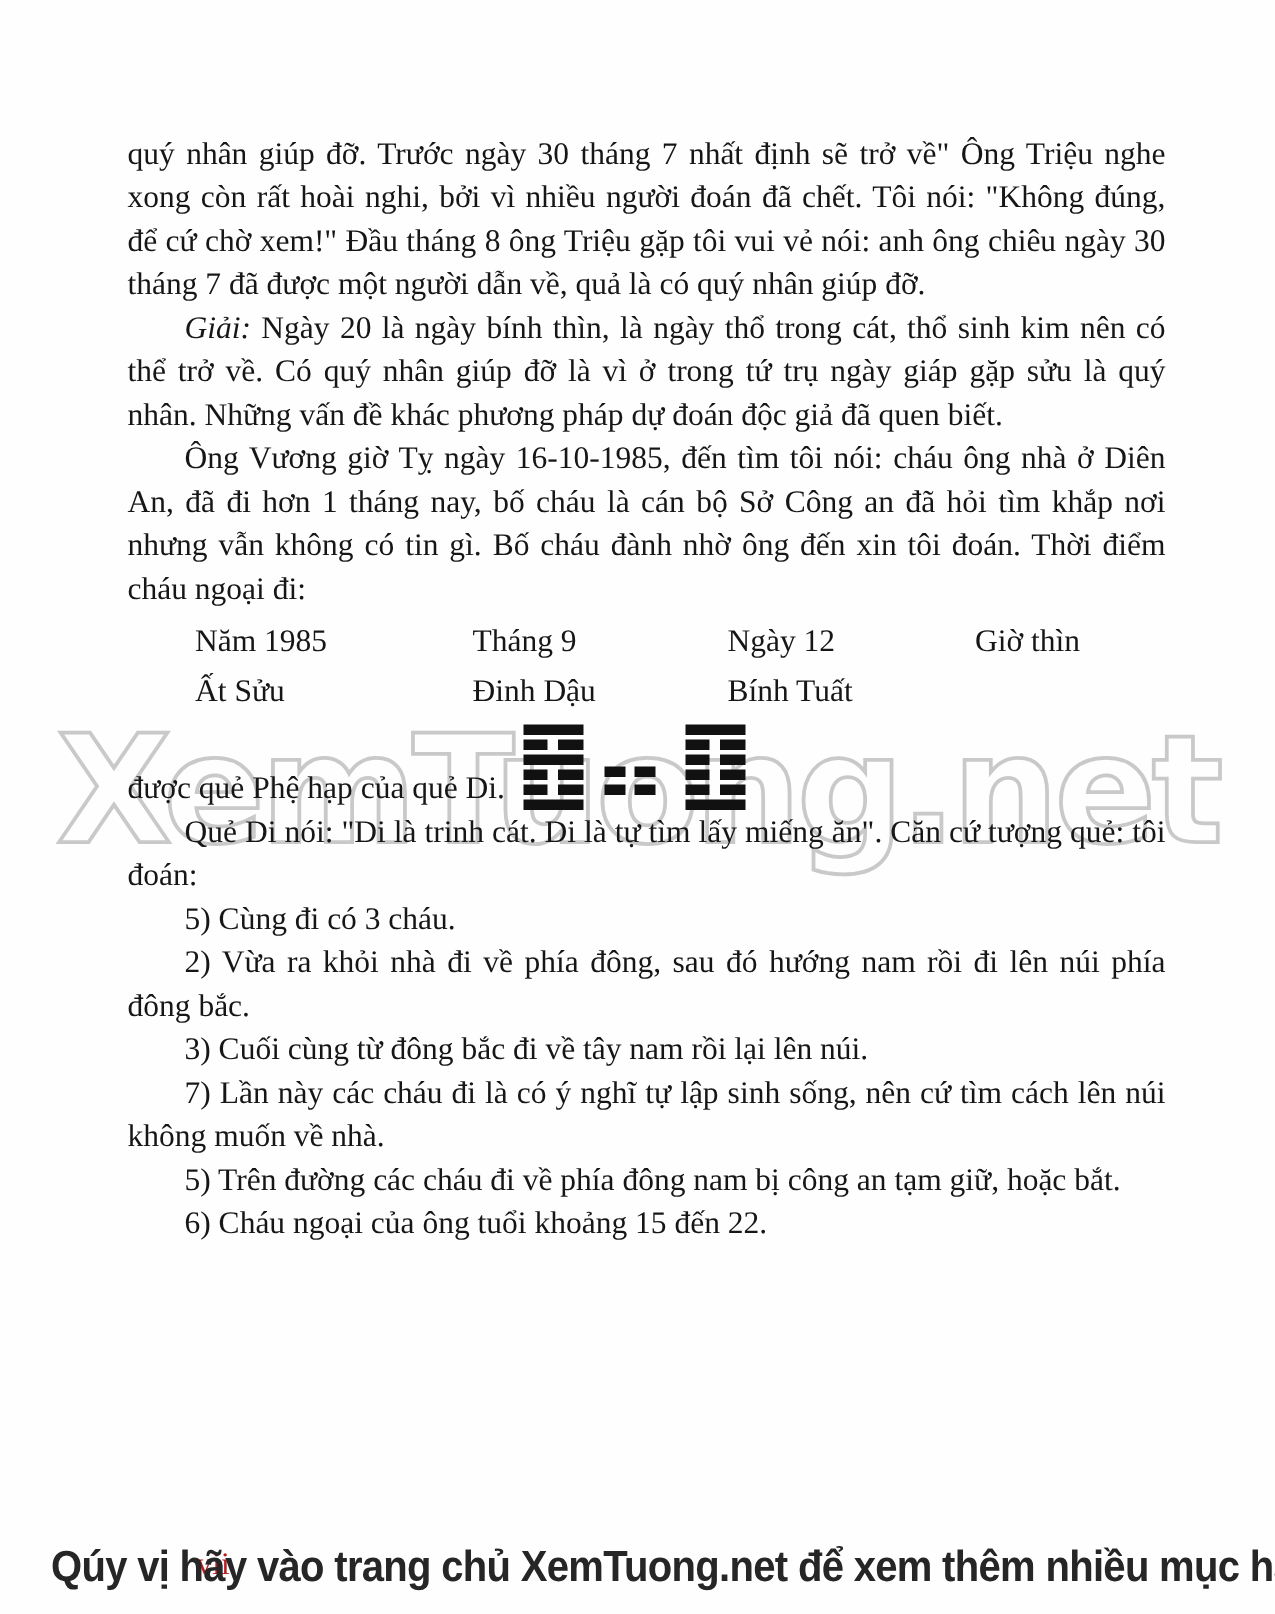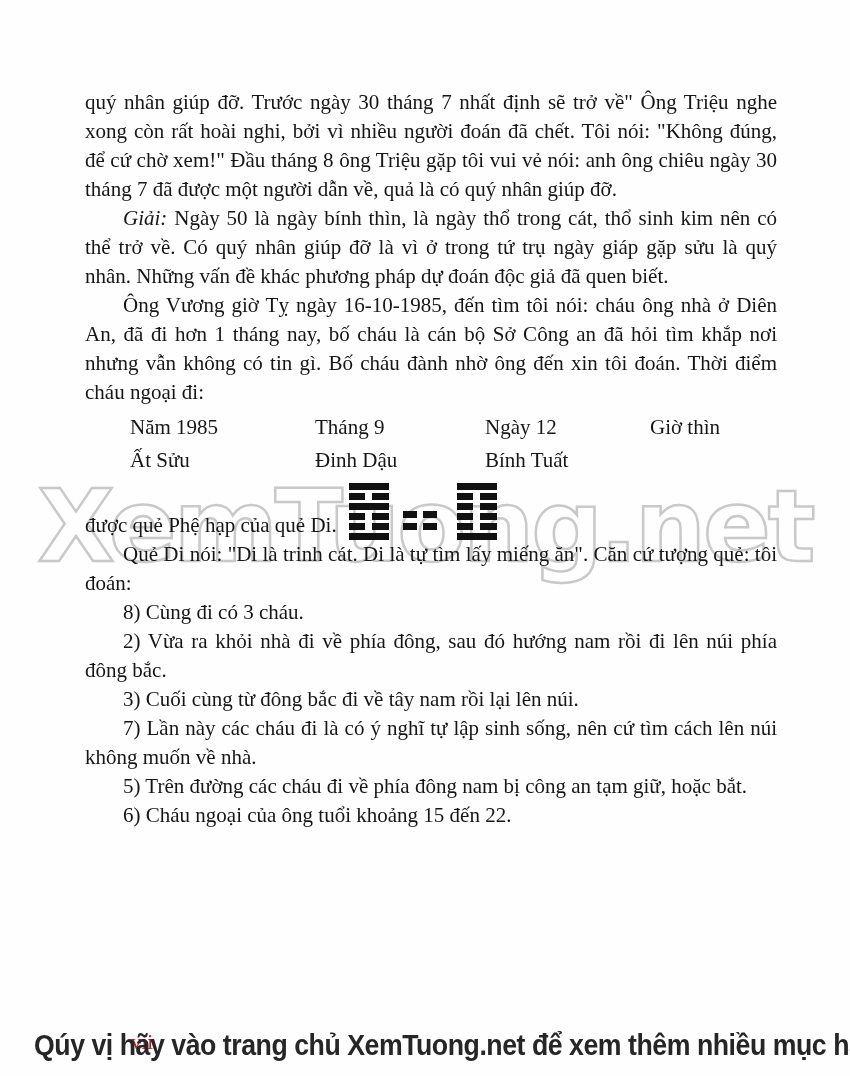--- a/index.html
+++ b/index.html
@@ -67,21 +67,21 @@
 </style>
 </head>
 <body>
 
 <div class="watermark">XemTuong.net</div>
 
 <div class="content">
 
   <p>quý nhân giúp đỡ. Trước ngày 30 tháng 7 nhất định sẽ trở về" Ông Triệu nghe xong còn rất hoài nghi, bởi vì nhiều người đoán đã chết. Tôi nói: "Không đúng, để cứ chờ xem!" Đầu tháng 8 ông Triệu gặp tôi vui vẻ nói: anh ông chiêu ngày 30 tháng 7 đã được một người dẫn về, quả là có quý nhân giúp đỡ.</p>
 
-  <p class="indent p-giai"><i class="lbl">Giải:</i><span> Ngày 50 là ngày bính thìn, là ngày thổ trong cát, thổ sinh kim nên có thể trở về. Có quý nhân giúp đỡ là vì ở trong tứ trụ ngày giáp gặp sửu là quý nhân. Những vấn đề khác phương pháp dự đoán độc giả đã quen biết.</span></p>
+  <p class="indent p-giai"><i class="lbl">Giải:</i><span> Ngày 20 là ngày bính thìn, là ngày thổ trong cát, thổ sinh kim nên có thể trở về. Có quý nhân giúp đỡ là vì ở trong tứ trụ ngày giáp gặp sửu là quý nhân. Những vấn đề khác phương pháp dự đoán độc giả đã quen biết.</span></p>
 
 
   <p class="indent p-vuong">Ông Vương giờ Tỵ ngày 16-10-1985, đến tìm tôi nói: cháu ông nhà ở Diên An, đã đi hơn 1 tháng nay, bố cháu là cán bộ Sở Công an đã hỏi tìm khắp nơi nhưng vẫn không có tin gì. Bố cháu đành nhờ ông đến xin tôi đoán. Thời điểm cháu ngoại đi:</p>
 
   <div class="pillars">
     <span>Năm 1985</span>
     <span>Tháng 9</span>
     <span>Ngày 12</span>
     <span>Giờ thìn</span>
     <span>Ất Sửu</span>
@@ -135,21 +135,21 @@
         <div class="hl broken">
           <span></span>
           <span></span>
         </div>
         <div class="hl solid"></div>
       </div>
   </div>
 
   <p class="indent p-quedi">Quẻ Di nói: "Di là trinh cát. Di là tự tìm lấy miếng ăn". Căn cứ tượng quẻ: tôi đoán:</p>
 
-  <p class="indent list-item">8) Cùng đi có 3 cháu.</p>
+  <p class="indent list-item">5) Cùng đi có 3 cháu.</p>
   <p class="indent list-item">2) Vừa ra khỏi nhà đi về phía đông, sau đó hướng nam rồi đi lên núi phía đông bắc.</p>
   <p class="indent list-item">3) Cuối cùng từ đông bắc đi về tây nam rồi lại lên núi.</p>
   <p class="indent list-item">7) Lần này các cháu đi là có ý nghĩ tự lập sinh sống, nên cứ tìm cách lên núi không muốn về nhà.</p>
   <p class="indent list-item">5) Trên đường các cháu đi về phía đông nam bị công an tạm giữ, hoặc bắt.</p>
   <p class="indent list-item">6) Cháu ngoại của ông tuổi khoảng 15 đến 22.</p>
 
 </div>
 
 <div class="page-num">vii</div>
 

